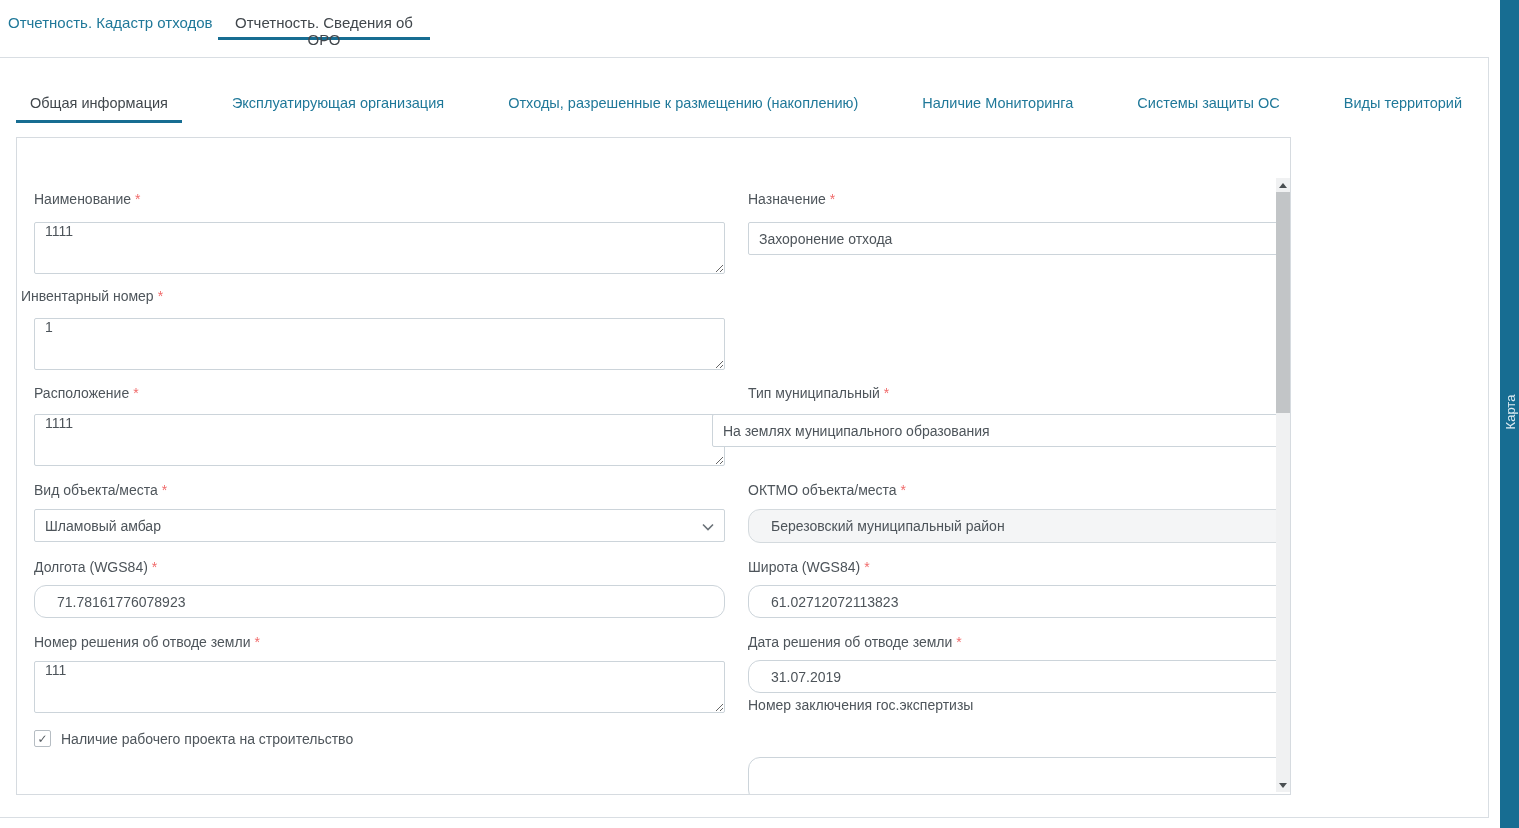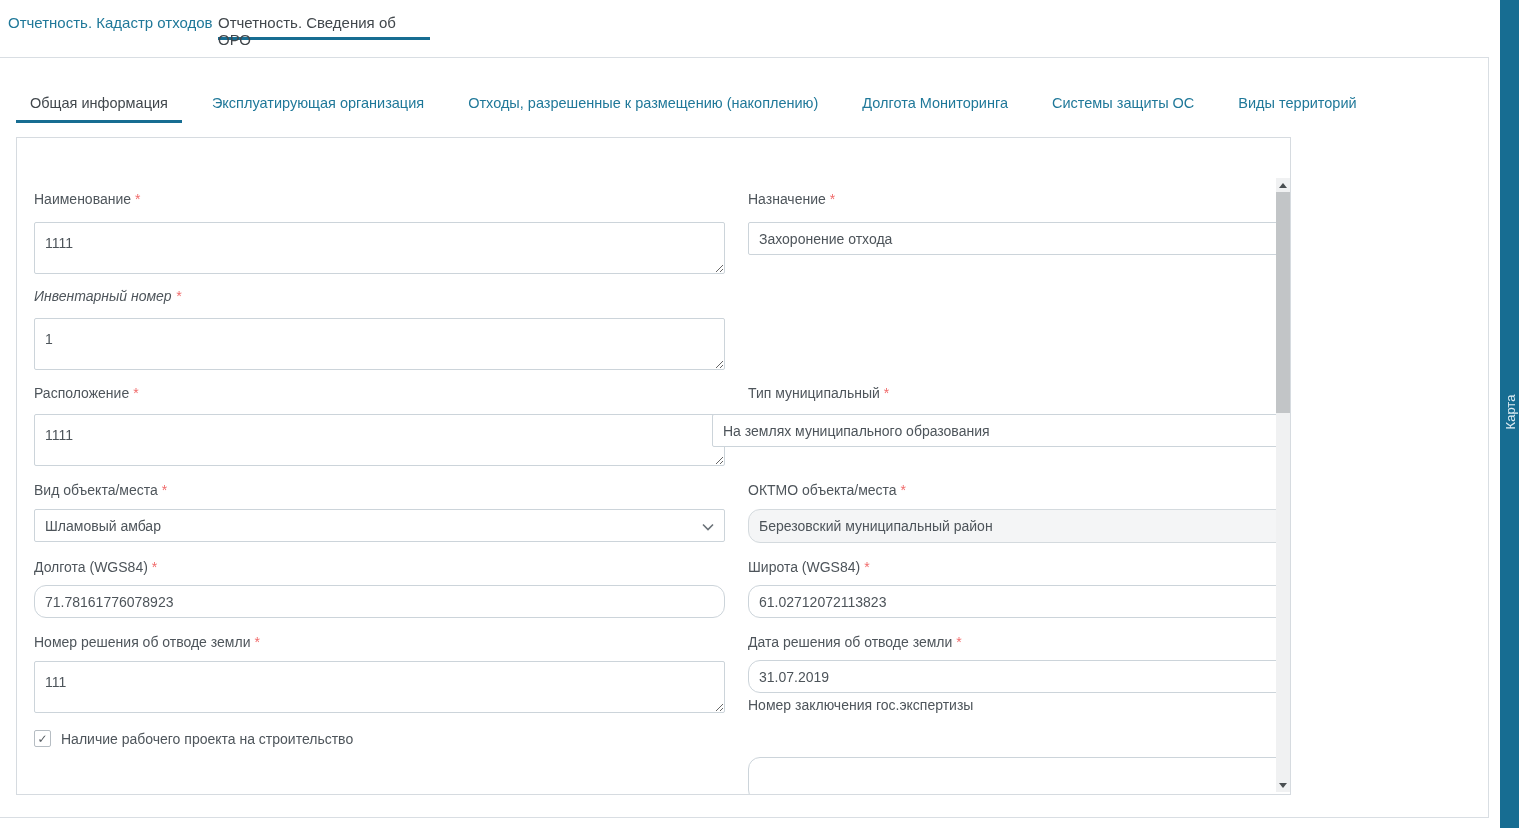--- a/index.html
+++ b/index.html
@@ -2,50 +2,50 @@
 <html><head>
 <meta charset="utf-8">
 <style>
   * { margin:0; padding:0; box-sizing:border-box; }
   html,body { width:1519px; height:828px; background:#fff; overflow:hidden;
     font-family:"Liberation Sans","DejaVu Sans",sans-serif; }
 
   
   .win-tab { position:absolute; top:12px; font-size:15px; cursor:pointer; }
   .win-tab.inactive { color:#1f7899; left:8px; padding-top:2px; }
-  .win-tab.active { color:#41474c; left:218px; width:212px; 
+  .win-tab.active { color:#41474c; left:218px; width:212px; text-align:center;
     height:28px; padding-top:2px; border-bottom:3px solid #176d92; }
 
   
   .card { position:absolute; left:-1px; top:57px; width:1490px; height:761px;
     border:1px solid #d9dee3; background:#fff; }
 
   
-  .sec-tabs { position:absolute; left:16px; top:85px; display:flex; }
+  .sec-tabs { position:absolute; left:16px; top:85px; display:flex;gap:20px; }
   .sec-tab { font-size:14.5px; color:#1f7899; padding:10px 14px 9px; margin-right:16px;
     white-space:nowrap; cursor:pointer; }
   .sec-tab.active { color:#41474c; border-bottom:3px solid #176d92; }
 
   
   .panel { position:absolute; left:16px; top:137px; width:1275px; height:658px;
     border:1px solid #d6dbe0; background:#fff; overflow:hidden; }
 
   .iconbtn { position:absolute; width:32px; height:32px; border-radius:2px;
     display:flex; align-items:center; justify-content:center; cursor:pointer; }
   .iconbtn.primary { background:#176d92; border:1px solid #176d92; }
   .iconbtn.disabled { background:#fcfcfc; border:1px solid #e8eaec; }
 
   .lbl { position:absolute; font-size:14px; color:#4e555b; white-space:nowrap; }
   .req { color:#f06a6a; margin-left:4px; }
 
   .ta { position:absolute; border:1px solid #ccd4da; border-radius:2px; background:#fff;
-    font-family:inherit; font-size:14px; color:#4d545a; padding:12px 10px; resize:both;
+    font-family:inherit; font-size:14px; color:#4d545a; padding:0 10px; resize:both;
     outline:none; }
   .inp { position:absolute; border:1px solid #ccd4da; border-radius:12px; background:#fff;
-    font-family:inherit; font-size:14px; color:#4d545a; padding:0 10px; outline:none; }
+    font-family:inherit; font-size:14px; color:#4d545a; padding:0 22px; outline:none; }
   .inp:disabled { background:#f4f5f6; border-color:#d4dade; color:#4d545a; opacity:1; }
   .sel { position:absolute; border:1px solid #ccd4da; border-radius:2px; background:#fff;
     font-size:14px; color:#4d545a; display:flex; align-items:center; padding:0 10px;
     cursor:pointer; }
   .sel .sel-txt { flex:1; white-space:nowrap; overflow:hidden; }
   .sel svg { flex:none; }
 
   .sq-btn { position:absolute; width:33px; height:33px; background:#176d92; border:none;
     border-radius:2px; display:flex; align-items:center; justify-content:center; cursor:pointer; }
 
@@ -80,21 +80,21 @@
   <div class="win-tab inactive">Отчетность. Кадастр отходов</div>
   <div class="win-tab active">Отчетность. Сведения об ОРО</div>
 </div>
 
 <div class="card"></div>
 
 <div class="sec-tabs">
   <div class="sec-tab active">Общая информация</div>
   <div class="sec-tab">Эксплуатирующая организация</div>
   <div class="sec-tab">Отходы, разрешенные к размещению (накоплению)</div>
-  <div class="sec-tab">Долгота Мониторинга</div>
+  <div class="sec-tab">Наличие Мониторинга</div>
   <div class="sec-tab">Системы защиты ОС</div>
   <div class="sec-tab">Виды территорий</div>
 </div>
 
 <div class="panel">
 
   <div class="iconbtn primary" style="left:1364px; top:6px;">
     <span>
       <svg width="22" height="22" viewBox="0 0 24 24">
         <circle cx="12" cy="12" r="11" fill="#ffffff"></circle>
@@ -125,21 +125,21 @@
   </div>
   <div class="sel" style="left:731px; top:84px; width:690px; height:33px;">
     <span class="sel-txt">Захоронение отхода</span>
     <span>
       <svg width="12" height="8" viewBox="0 0 12 8">
           <path d="M1 1.5 L6 6.5 L11 1.5" stroke="#6b7278" stroke-width="1.6" fill="none"></path>
         </svg>
     </span>
   </div>
 
-  <div class="lbl" style="left:17px; top:150px;font-style:italic;">
+  <div class="lbl" style="left:4px; top:150px;">
     <span>Инвентарный номер</span><span class="req">*</span>
   </div>
   <textarea class="ta" style="left: 17px; top: 180px; width: 691px; height: 52px;">1</textarea>
 
   <div class="lbl" style="left:17px; top:247px;">
     <span>Расположение</span><span class="req">*</span>
   </div>
   <textarea class="ta" style="left: 17px; top: 276px; width: 691px; height: 52px;">1111</textarea>
 
   <div class="lbl" style="left:731px; top:247px;">

